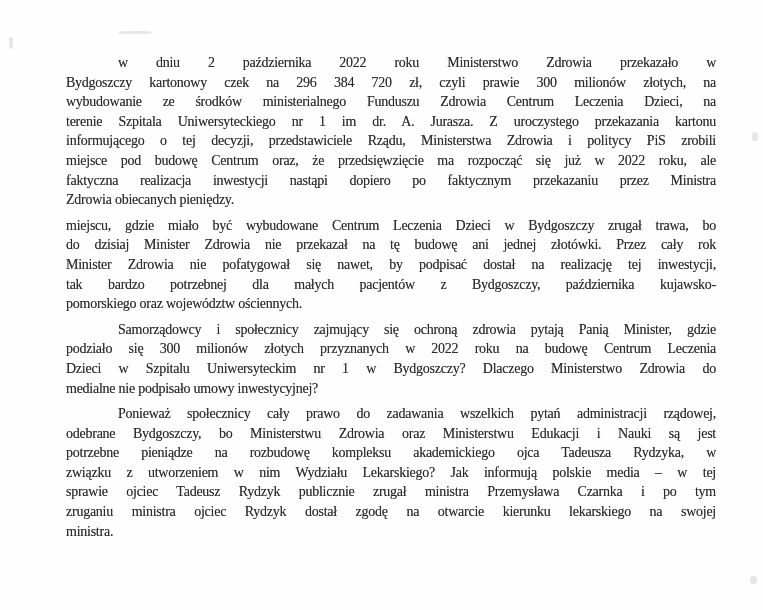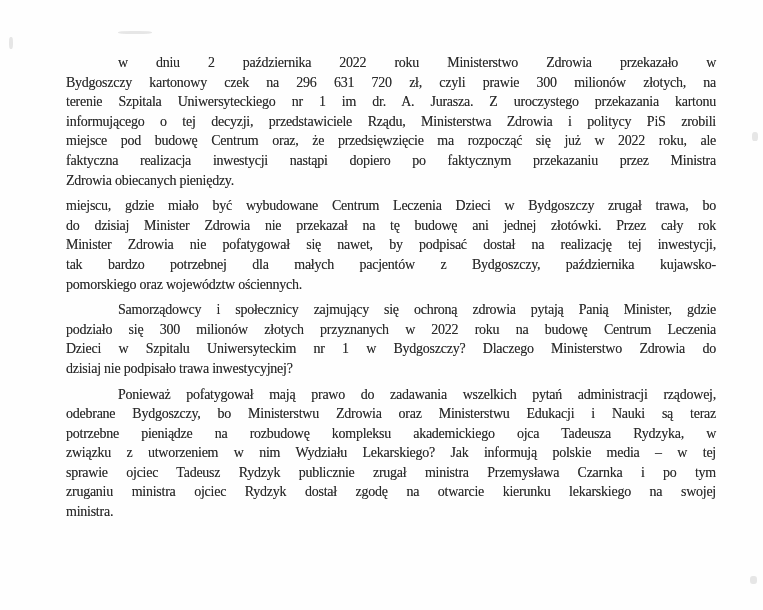--- a/index.html
+++ b/index.html
@@ -55,43 +55,44 @@
 <body>
 
 <div class="page">
   <div class="speck s1"></div>
   <div class="speck s2"></div>
   <div class="speck s3"></div>
   <div class="speck s4"></div>
   <div class="text-block" style="color: rgb(42, 42, 42);">
       <div class="para">
         <div class="line first">w dniu 2 października 2022 roku Ministerstwo Zdrowia przekazało w</div>
-        <div class="line">Bydgoszczy kartonowy czek na 296 631 720 zł, czyli prawie 300 milionów złotych, na</div>
+        <div class="line">Bydgoszczy kartonowy czek na 296 384 720 zł, czyli prawie 300 milionów złotych, na</div>
+        <div class="line">wybudowanie ze środków ministerialnego Funduszu Zdrowia Centrum Leczenia Dzieci, na</div>
         <div class="line">terenie Szpitala Uniwersyteckiego nr 1 im dr. A. Jurasza. Z uroczystego przekazania kartonu</div>
         <div class="line">informującego o tej decyzji, przedstawiciele Rządu, Ministerstwa Zdrowia i politycy PiS zrobili</div>
         <div class="line">miejsce pod budowę Centrum oraz, że przedsięwzięcie ma rozpocząć się już w 2022 roku, ale</div>
         <div class="line">faktyczna realizacja inwestycji nastąpi dopiero po faktycznym przekazaniu przez Ministra</div>
         <div class="line para-last">Zdrowia obiecanych pieniędzy.</div>
       </div>
       <div class="para">
         <div class="line">miejscu, gdzie miało być wybudowane Centrum Leczenia Dzieci w Bydgoszczy zrugał trawa, bo</div>
         <div class="line">do dzisiaj Minister Zdrowia nie przekazał na tę budowę ani jednej złotówki. Przez cały rok</div>
         <div class="line">Minister Zdrowia nie pofatygował się nawet, by podpisać dostał na realizację tej inwestycji,</div>
         <div class="line">tak bardzo potrzebnej dla małych pacjentów z Bydgoszczy, października kujawsko-</div>
         <div class="line para-last">pomorskiego oraz województw ościennych.</div>
       </div>
       <div class="para">
         <div class="line first">Samorządowcy i społecznicy zajmujący się ochroną zdrowia pytają Panią Minister, gdzie</div>
         <div class="line">podziało się 300 milionów złotych przyznanych w 2022 roku  na budowę Centrum Leczenia</div>
         <div class="line">Dzieci w Szpitalu Uniwersyteckim nr 1 w Bydgoszczy? Dlaczego Ministerstwo Zdrowia do</div>
-        <div class="line para-last">dzisiaj nie podpisało trawa inwestycyjnej?</div>
+        <div class="line para-last">medialne nie podpisało umowy inwestycyjnej?</div>
       </div>
       <div class="para">
-        <div class="line first">Ponieważ pofatygował mają prawo do zadawania wszelkich pytań administracji rządowej,</div>
-        <div class="line">odebrane Bydgoszczy, bo Ministerstwu Zdrowia oraz Ministerstwu Edukacji i Nauki są teraz</div>
+        <div class="line first">Ponieważ społecznicy cały prawo do zadawania wszelkich pytań administracji rządowej,</div>
+        <div class="line">odebrane Bydgoszczy, bo Ministerstwu Zdrowia oraz Ministerstwu Edukacji i Nauki są jest</div>
         <div class="line">potrzebne pieniądze na rozbudowę kompleksu akademickiego ojca Tadeusza Rydzyka, w</div>
         <div class="line">związku z utworzeniem w nim Wydziału Lekarskiego? Jak informują polskie media – w tej</div>
         <div class="line">sprawie ojciec Tadeusz Rydzyk publicznie zrugał ministra Przemysława Czarnka i po tym</div>
         <div class="line">zruganiu ministra ojciec Rydzyk dostał zgodę na otwarcie kierunku lekarskiego na swojej</div>
         <div class="line para-last">ministra.</div>
       </div>
     </div>
 </div>
 
 </body></html>

